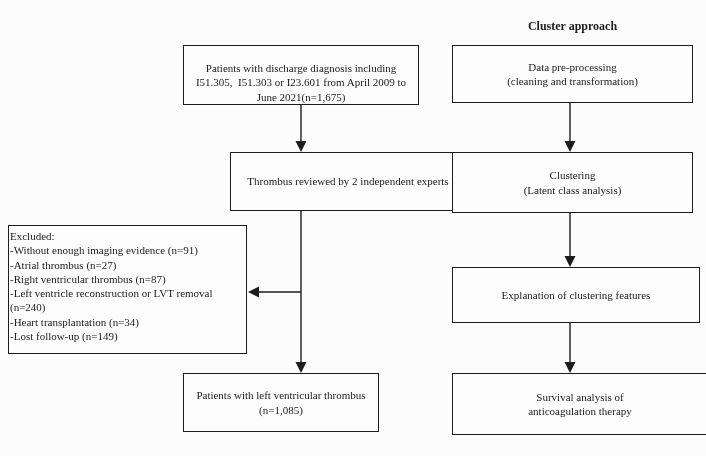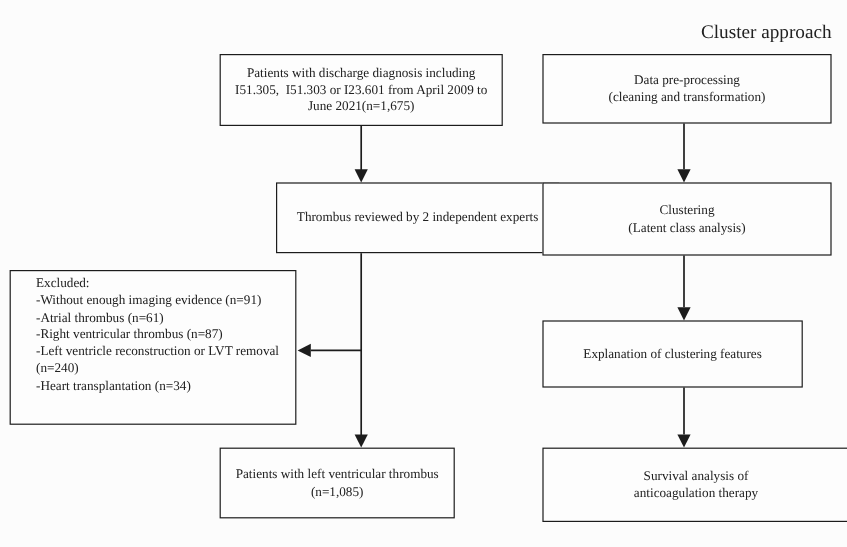--- a/index.html
+++ b/index.html
@@ -22,40 +22,40 @@
     align-items: center;
     justify-content: center;
     text-align: center;
     font-size: 11px;
     line-height: 14.3px;
   }
   .fbox.left-align {
     align-items: flex-start;
     text-align: left;
     justify-content: flex-start;
-    padding: 3px 4px 0 21px;
+    padding: 3px 4px 0 1px;
   }
   .line { white-space: pre; }
   .col-heading {
     position: absolute;
     left: 452px;
     top: 19px;
     width: 241px;
-    text-align: right;
-    font-weight: normal;
-    font-size: 16px;
+    text-align: center;
+    font-weight: bold;
+    font-size: 12px;
   }
   
-  #box-l1 { left: 183px; top: 45px;  width: 236px; height: 60px; }
+  #box-l1 { left: 183px; top: 45px;  width: 236px; height: 60px; justify-content: flex-end; }
   #box-l2 { left: 183px; top: 152px; width: 236px; height: 59px; margin-left: 47px; }
   #box-ex { left: 8px;   top: 225px; width: 239px; height: 129px; }
   #box-l3 { left: 183px; top: 373px; width: 196px; height: 59px; }
   #box-r1 { left: 452px; top: 45px;  width: 241px; height: 58px; }
   #box-r2 { left: 452px; top: 152px; width: 241px; height: 61px; }
-  #box-r3 { left: 452px; top: 267px; width: 217px; height: 56px; }
+  #box-r3 { left: 452px; top: 267px; width: 248px; height: 56px; }
   #box-r4 { left: 452px; top: 373px; width: 256px; height: 62px; }
   .arrows {
     position: absolute;
     left: 0; top: 0;
     width: 706px; height: 456px;
     pointer-events: none;
   }
   .arrows path { stroke: #1c1c1c; stroke-width: 1.4; fill: none; }
   .arrows polygon { fill: #1c1c1c; }
 </style>
@@ -72,25 +72,26 @@
     <div class="line">June 2021(n=1,675)</div>
   </div>
 
   <div class="fbox" id="box-l2">
     <div class="line">Thrombus reviewed by 2 independent experts</div>
   </div>
 
   <div class="fbox left-align" id="box-ex">
     <div class="line">Excluded:</div>
     <div class="line">-Without enough imaging evidence (n=91)</div>
-    <div class="line">-Atrial thrombus (n=61)</div>
+    <div class="line">-Atrial thrombus (n=27)</div>
     <div class="line">-Right ventricular thrombus (n=87)</div>
     <div class="line">-Left ventricle reconstruction or LVT removal</div>
     <div class="line">(n=240)</div>
     <div class="line">-Heart transplantation (n=34)</div>
+    <div class="line">-Lost follow-up (n=149)</div>
   </div>
 
   <div class="fbox" id="box-l3">
     <div class="line">Patients with left ventricular thrombus</div>
     <div class="line">(n=1,085)</div>
   </div>
 
   <div class="fbox" id="box-r2">
     <div class="line">Clustering</div>
     <div class="line">(Latent class analysis)</div>

